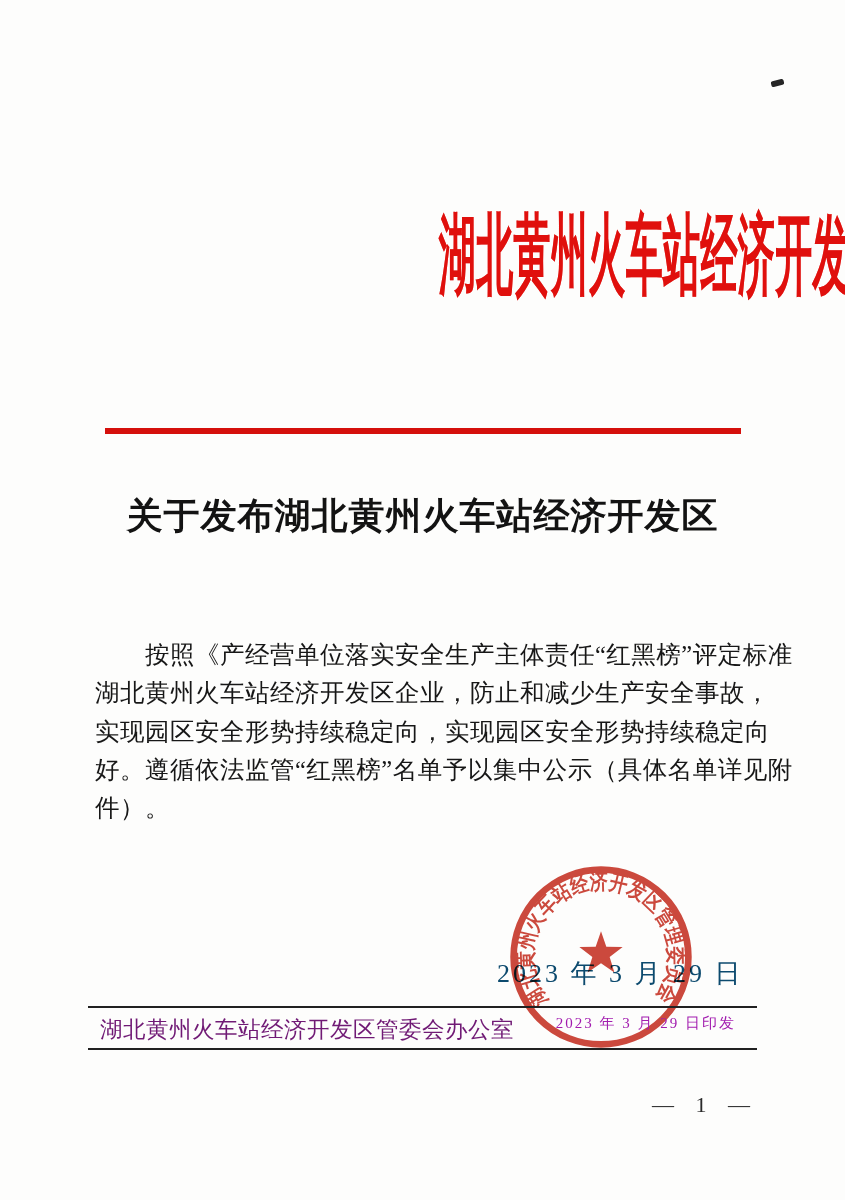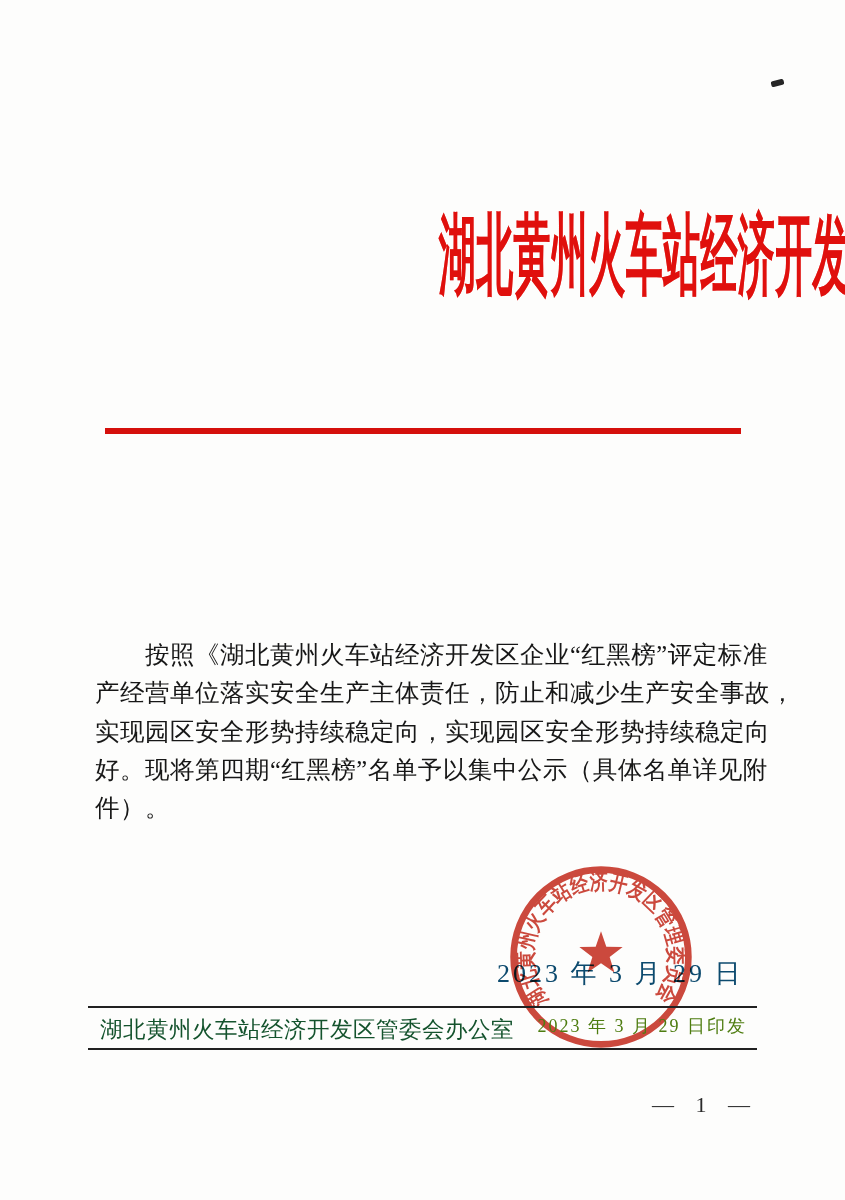--- a/index.html
+++ b/index.html
@@ -95,28 +95,28 @@
     width: 669px; height: 2px;
     background: #212121;
   }
   .footer-rule.top    { top: 1006px; }
   .footer-rule.bottom { top: 1048px; }
   .footer-issuer {
     position: absolute;
     top: 1014px; left: 100px;
     font-size: 22.5px;
     letter-spacing: 0.5px;
-    color: #14532d;
+    color: #701a75;
   }
   .footer-print {
     position: absolute;
-    top: 1014px; right: 98px;
-    font-size: 18px;
+    top: 1014px; right: 109px;
+    font-size: 15px;
     letter-spacing: 2px;
-    color: #4d7c0f;
+    color: #a21caf;
   }
   .page-num {
     position: absolute;
     top: 1092px; left: 652px;
     font-size: 22px;
     letter-spacing: 8px;
     color: #2a2a2a;
   }
 </style>
 </head>
@@ -126,27 +126,28 @@
 
   <div class="artifact"></div>
 
   <div class="org-title">
     <span class="stretch">湖北黄州火车站经济开发区管理委员会</span>
   </div>
 
   <div class="red-rule"></div>
 
   <div class="doc-title">
+    <div>关于发布湖北黄州火车站经济开发区</div>
   </div>
 
   <div class="body-text">
-    <div class="body-line first">按照《湖北黄州火车站经济开发区企业“红黑榜”评定标准</div>
-    <div class="body-line">产经营单位落实安全生产主体责任，防止和减少生产安全事故，</div>
+    <div class="body-line first">按照《产经营单位落实安全生产主体责任“红黑榜”评定标准</div>
+    <div class="body-line">湖北黄州火车站经济开发区企业，防止和减少生产安全事故，</div>
     <div class="body-line">实现园区安全形势持续稳定向，实现园区安全形势持续稳定向</div>
-    <div class="body-line">好。现将第四期“红黑榜”名单予以集中公示（具体名单详见附</div>
+    <div class="body-line">好。遵循依法监管“红黑榜”名单予以集中公示（具体名单详见附</div>
     <div class="body-line last">件）。</div>
   </div>
 
   <div class="sign-date">2023 年 3 月 29 日</div>
 
   <svg class="seal" viewBox="0 0 200 200" aria-hidden="true">
     <circle cx="100" cy="100" r="92" fill="none" stroke="#c9392c" stroke-width="7"></circle>
     <path id="sealTextArc" d="M 44.8,146.3 A 72,72 0 1 1 155.2,146.3" fill="none"></path>
     <text font-size="23" font-weight="bold" fill="#c9392c" font-family="Liberation Serif, DejaVu Serif, serif">
       <textPath href="#sealTextArc" startOffset="0" textLength="322" lengthAdjust="spacingAndGlyphs">湖北黄州火车站经济开发区管理委员会</textPath>

